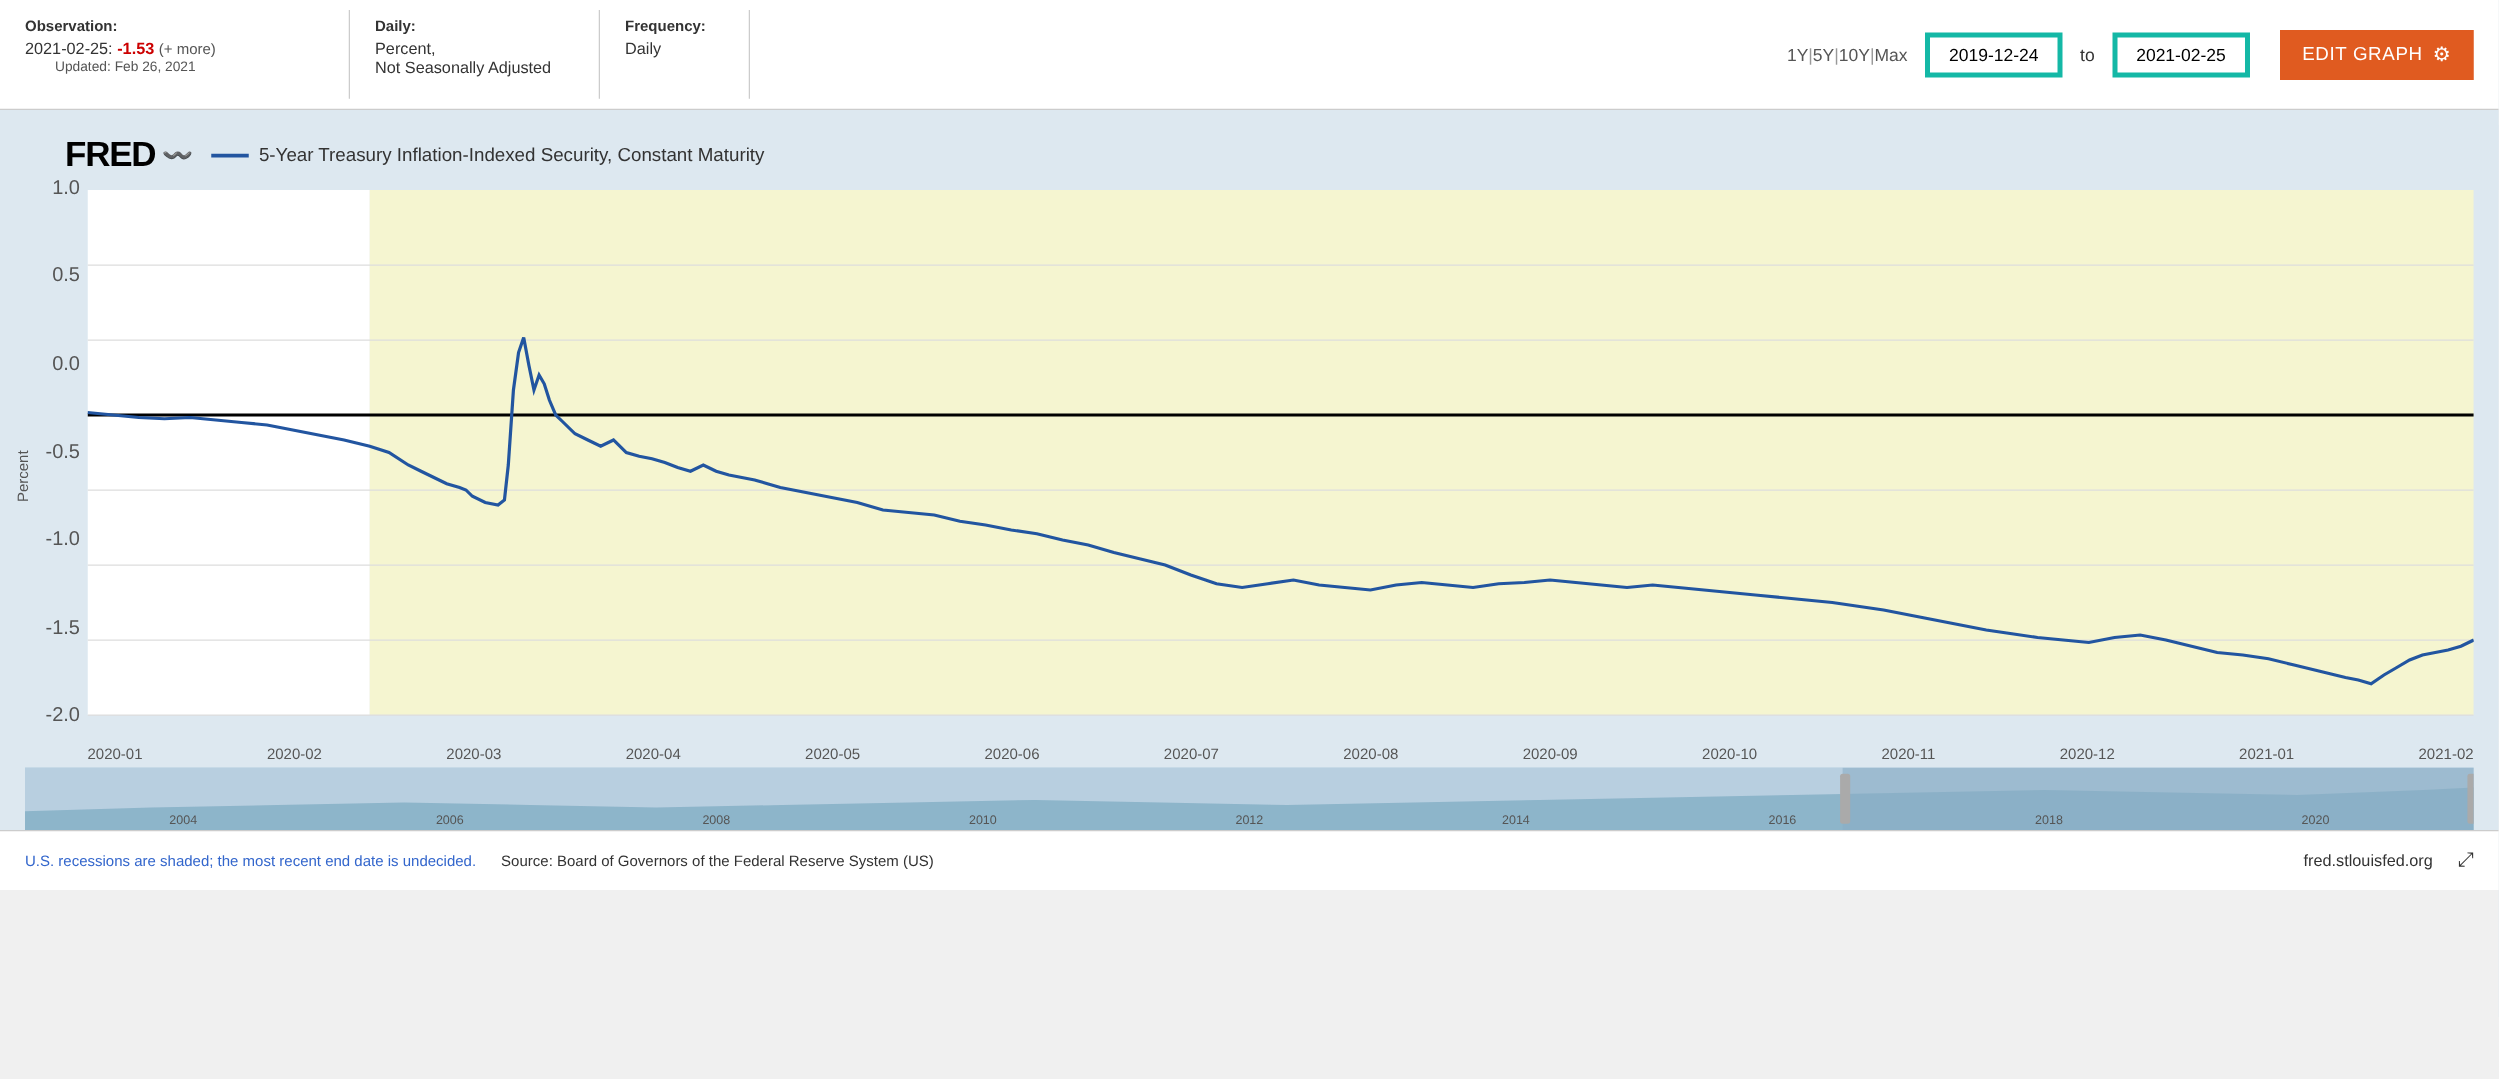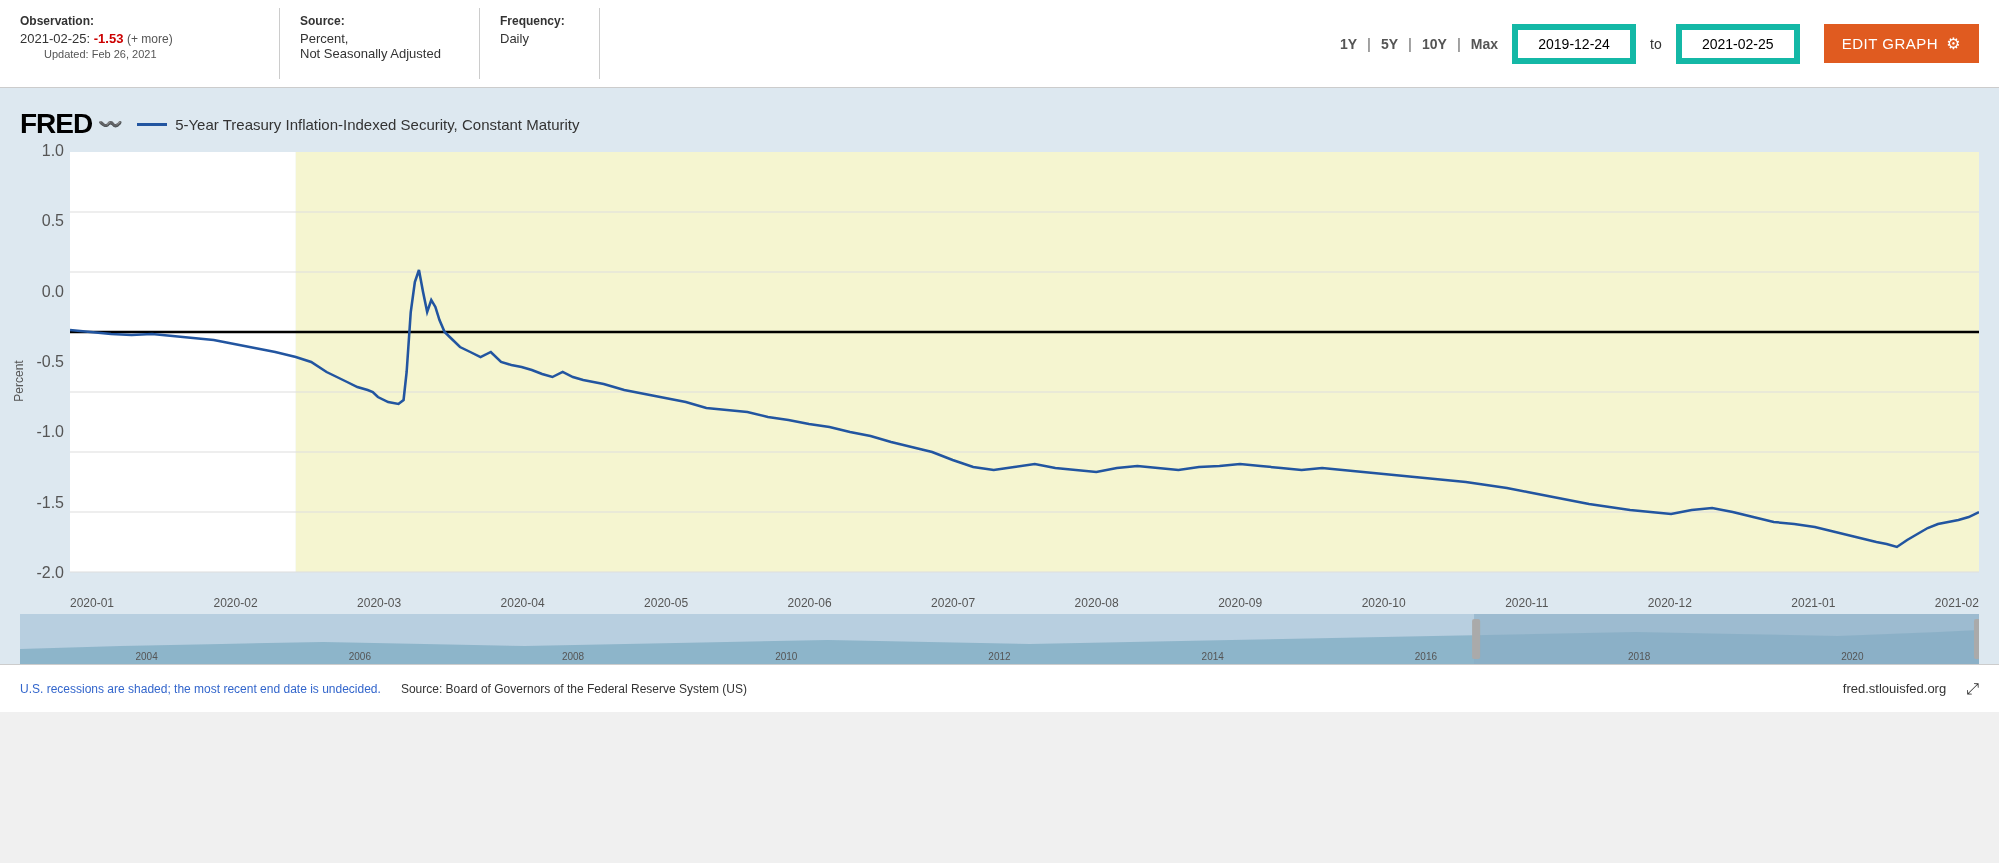--- a/index.html
+++ b/index.html
@@ -33,36 +33,34 @@
       flex: 1;
     }
     .top-section-range {
       display: flex;
       align-items: center;
       gap: 14px;
       padding: 0 20px;
     }
     .range-links {
       display: flex;
-      gap: 10px;
       font-size: 14px;
       color: #333;
-      font-weight: bold;
     }
     .range-links span {
       color: #555;
     }
     .range-links .sep {
       color: #999;
     }
     .date-input {
-      border: 6px solid #14b8a6;
+      border: 4px solid #14b8a6;
       padding: 6px 10px;
       font-size: 14px;
-      width: 124px;
+      width: 110px;
       text-align: center;
     }
     .to-label {
       font-size: 14px;
       color: #333;
     }
     .edit-btn {
       background: #e05b20;
       color: #fff;
       border: none;
@@ -186,21 +184,21 @@
     <div class="label-small">Observation:</div>
     <div style="font-size:13px;color:#333;">
       <span>2021-02-25:</span>
       <span style="color:#c00;font-weight:bold;">-1.53</span>
       <span class="label-more">(+ more)</span>
     </div>
     <div class="label-updated">Updated: Feb 26, 2021</div>
   </div>
 
   <div class="top-section-units">
-    <div class="label-small">Source:</div>
+    <div class="label-small">Daily:</div>
     <div class="label-value">Percent,</div>
     <div class="label-value">Not Seasonally Adjusted</div>
   </div>
 
   <div class="top-section-freq">
     <div class="label-small">Frequency:</div>
     <div class="label-value">Daily</div>
   </div>
 
   <div class="top-section-spacer"></div>
@@ -221,21 +219,21 @@
     <button class="edit-btn">
       <span>EDIT GRAPH</span>
       <span class="gear-icon">⚙</span>
     </button>
   </div>
 </div>
 
 <div class="chart-container">
 
   <div class="chart-header">
-    <div style="display:flex;align-items:center;gap:6px;">
+    <div style="display:flex;align-items:center;gap:6px;margin-left:32px;">
       <span class="fred-logo">FRED</span>
       <span style="font-size:20px;color:#5a8a3a;">〰️</span>
     </div>
     <div class="chart-title-line">
       <span class="legend-line"></span>
       <span>5-Year Treasury Inflation-Indexed Security, Constant Maturity</span>
     </div>
   </div>
 
   <div class="chart-wrapper">

